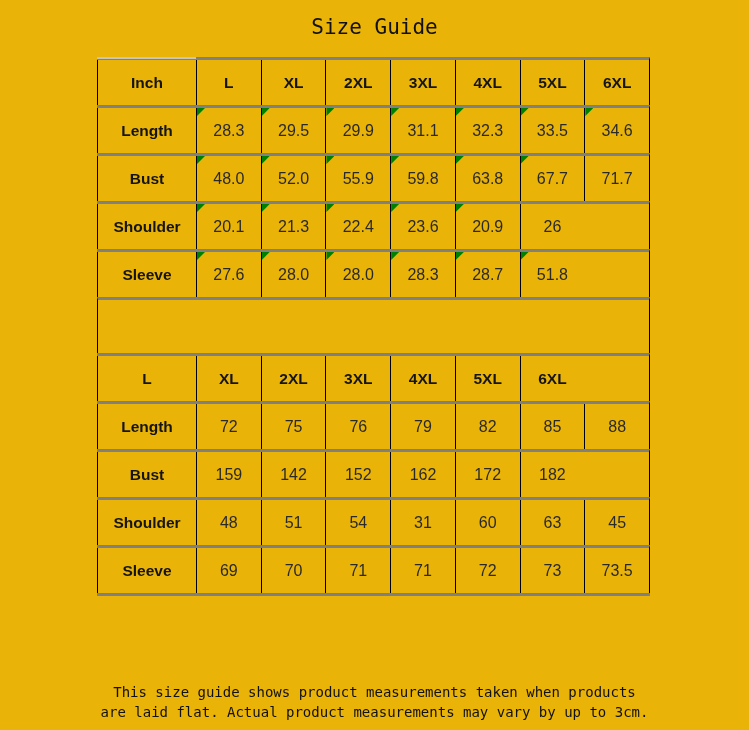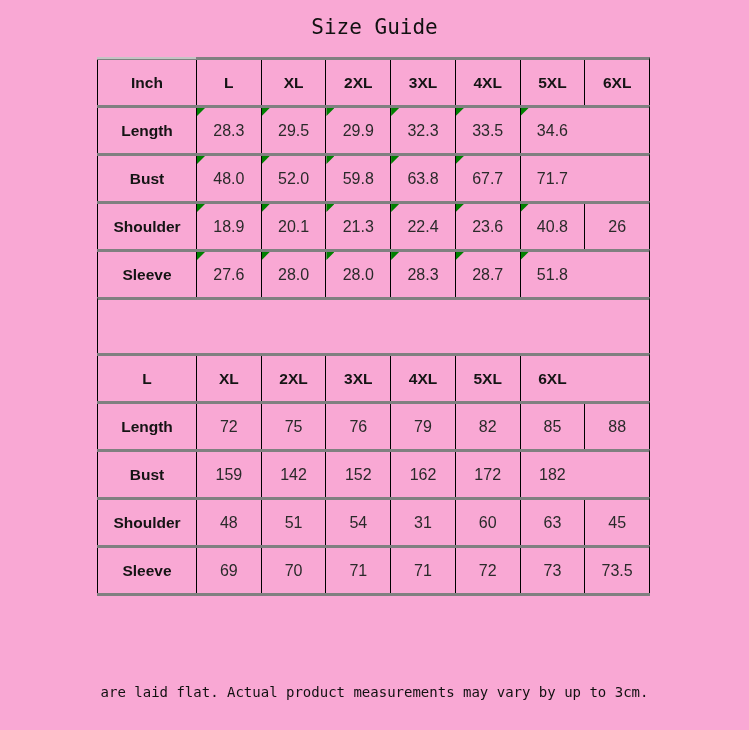--- a/index.html
+++ b/index.html
@@ -1,20 +1,20 @@
 <!DOCTYPE html>
 <html><head>
 <meta charset="utf-8">
 <style>
   html, body { margin: 0; padding: 0; background: #ffffff; }
   .page {
     position: relative;
     width: 749px;
     height: 730px;
-    background: #f9a8d4;
+    background: #eab308;
     overflow: hidden;
     --hb: #808080;
     --vb: #000000;
   }
   .title {
     position: absolute;
     top: 15px;
     left: 0;
     width: 100%;
     margin: 0;
@@ -132,20 +132,24 @@
           </div>
           <div class="cell vcell">
             <span>29.5</span>
             <span class="marker" style="background: rgb(0, 128, 0);"></span>
           </div>
           <div class="cell vcell">
             <span>29.9</span>
             <span class="marker" style="background: rgb(0, 128, 0);"></span>
           </div>
           <div class="cell vcell">
+            <span>31.1</span>
+            <span class="marker" style="background: rgb(0, 128, 0);"></span>
+          </div>
+          <div class="cell vcell">
             <span>32.3</span>
             <span class="marker" style="background: rgb(0, 128, 0);"></span>
           </div>
           <div class="cell vcell">
             <span>33.5</span>
             <span class="marker" style="background: rgb(0, 128, 0);"></span>
           </div>
           <div class="cell vcell">
             <span>34.6</span>
             <span class="marker" style="background: rgb(0, 128, 0);"></span>
@@ -157,61 +161,61 @@
           </div>
           <div class="cell vcell">
             <span>48.0</span>
             <span class="marker" style="background: rgb(0, 128, 0);"></span>
           </div>
           <div class="cell vcell">
             <span>52.0</span>
             <span class="marker" style="background: rgb(0, 128, 0);"></span>
           </div>
           <div class="cell vcell">
+            <span>55.9</span>
+            <span class="marker" style="background: rgb(0, 128, 0);"></span>
+          </div>
+          <div class="cell vcell">
             <span>59.8</span>
             <span class="marker" style="background: rgb(0, 128, 0);"></span>
           </div>
           <div class="cell vcell">
             <span>63.8</span>
             <span class="marker" style="background: rgb(0, 128, 0);"></span>
           </div>
           <div class="cell vcell">
             <span>67.7</span>
             <span class="marker" style="background: rgb(0, 128, 0);"></span>
           </div>
           <div class="cell vcell">
             <span>71.7</span>
           </div>
         </div>
         <div class="trow">
           <div class="cell lcell">
             <span>Shoulder</span>
           </div>
           <div class="cell vcell">
-            <span>18.9</span>
-            <span class="marker" style="background: rgb(0, 128, 0);"></span>
-          </div>
-          <div class="cell vcell">
             <span>20.1</span>
             <span class="marker" style="background: rgb(0, 128, 0);"></span>
           </div>
           <div class="cell vcell">
             <span>21.3</span>
             <span class="marker" style="background: rgb(0, 128, 0);"></span>
           </div>
           <div class="cell vcell">
             <span>22.4</span>
             <span class="marker" style="background: rgb(0, 128, 0);"></span>
           </div>
           <div class="cell vcell">
             <span>23.6</span>
             <span class="marker" style="background: rgb(0, 128, 0);"></span>
           </div>
           <div class="cell vcell">
-            <span>40.8</span>
+            <span>20.9</span>
             <span class="marker" style="background: rgb(0, 128, 0);"></span>
           </div>
           <div class="cell vcell">
             <span>26</span>
           </div>
         </div>
         <div class="trow">
           <div class="cell lcell">
             <span>Sleeve</span>
           </div>
@@ -364,15 +368,16 @@
             <span>73</span>
           </div>
           <div class="cell vcell">
             <span>73.5</span>
           </div>
         </div>
       </div>
   </div>
 
   <div class="footer">
+    <div>This size guide shows product measurements taken when products</div>
     <div>are laid flat. Actual product measurements may vary by up to 3cm.</div>
   </div>
 </div>
 
 </body></html>

